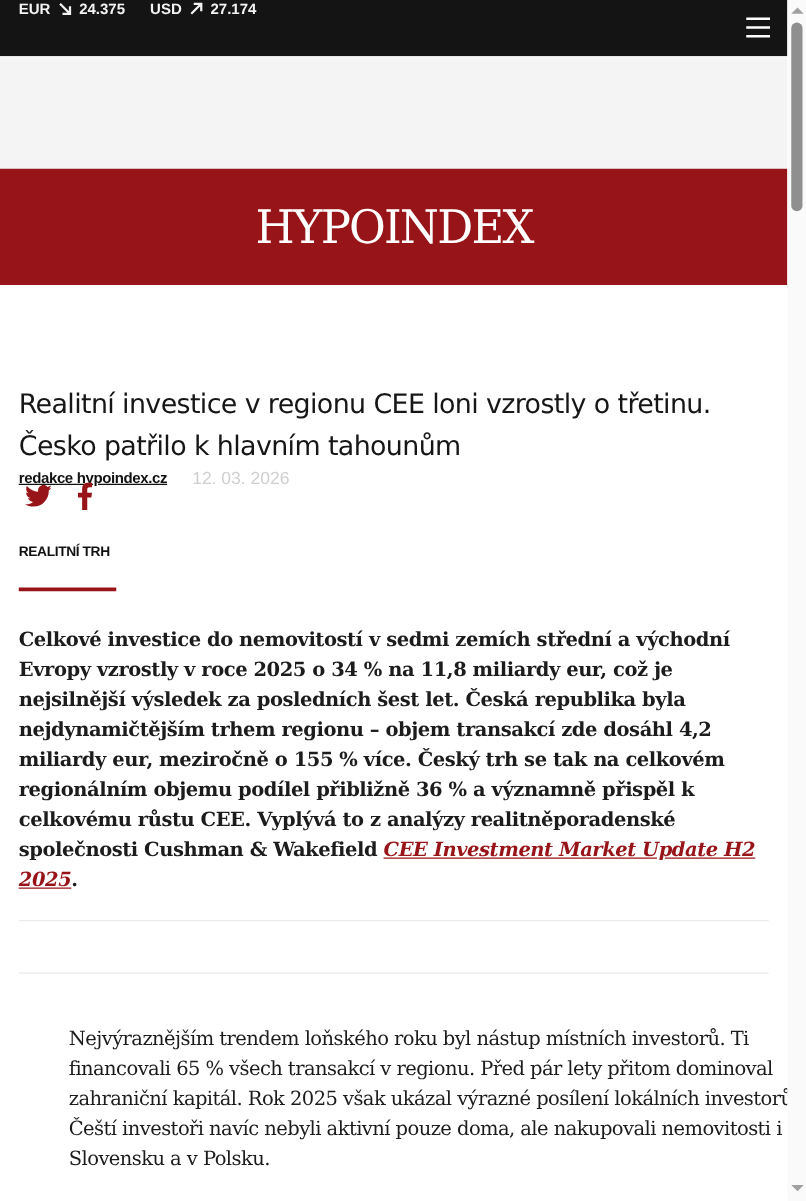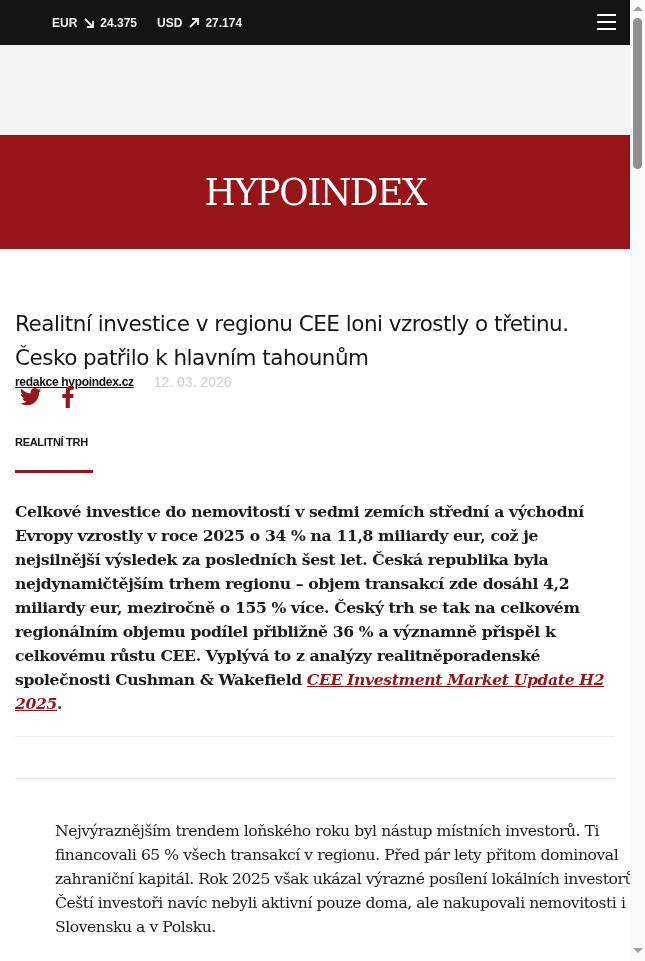--- a/index.html
+++ b/index.html
@@ -3,32 +3,32 @@
 <meta charset="utf-8">
 <style>
   * { box-sizing: border-box; margin: 0; padding: 0; }
   html, body { width: 645px; height: 961px; overflow: hidden; background: #ffffff; }
   body { position: relative; font-family: "Liberation Sans", sans-serif; }
 
   .page { position: absolute; left: 0; top: 0; width: 630px; height: 961px; overflow: hidden; background: #fff; }
 
   
   .topbar { position: absolute; left: 0; top: 0; width: 630px; height: 45px; background: #141414; color: #f2f2f2; }
-  .rates { position: absolute; left: 15px; top: 0; height: 45px; display: flex; align-items: center; font-size: 12px; font-weight: 700; letter-spacing: 0; margin-left: 37px; }
+  .rates { position: absolute; left: 15px; top: 0; height: 45px; display: flex; align-items: flex-start; font-size: 12px; font-weight: 700; letter-spacing: 0; }
   .rate { display: flex; align-items: center; margin-right: 20px; }
   .rate .cur { margin-right: 6px; }
   .rate .arrow { width: 12px; height: 12px; margin-right: 5px; display: inline-block; }
   .menu-btn { position: absolute; left: 597px; top: 13px; width: 19px; height: 17px; cursor: pointer; }
   .menu-btn span { position: absolute; left: 0; width: 19px; height: 2px; background: #fff; }
 
   
   .adband { position: absolute; left: 0; top: 45px; width: 630px; height: 90px; background: #f4f4f4; }
 
   
-  .brand { position: absolute; left: 0; top: 135px; width: 630px; height: 114px; background: #971418; display: flex; align-items: center; justify-content: center; }
+  .brand { position: absolute; left: 0; top: 135px; width: 630px; height: 93px; background: #971418; display: flex; align-items: center; justify-content: center; }
   .brand .logo { color: #fff; font-family: "DejaVu Serif", serif; font-size: 37px; letter-spacing: -1.5px; font-weight: 400; transform: scaleX(0.97); margin-top: 0px; }
 
   
   .article { position: absolute; left: 15px; top: 228px; width: 600px; }
   .title { position: absolute; left: 0; top: 40px; width: 600px; font-family: "DejaVu Sans", sans-serif; font-size: 21.5px; line-height: 34px; color: #161616; font-weight: 400; letter-spacing: -0.5px; margin-top: 39px; }
 
   .meta { position: absolute; left: 0; top: 126px; display: flex; align-items: center; font-size: 12px; margin-top: 20px; }
   .author { color: #111; font-weight: 700; text-decoration: underline; letter-spacing: -0.3px; cursor: pointer; }
   .date { color: #cfcfcf; margin-left: 20px; font-size: 14px; }
 

